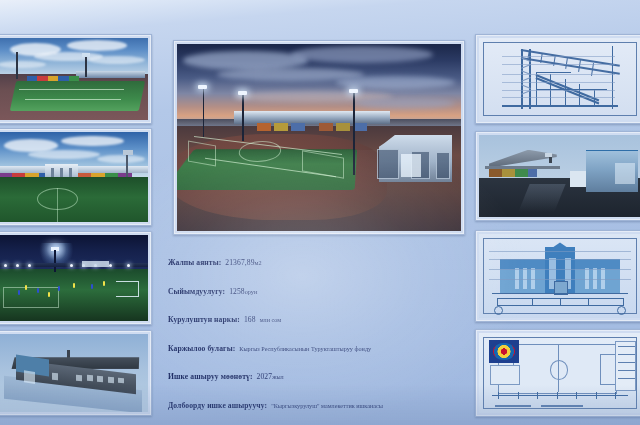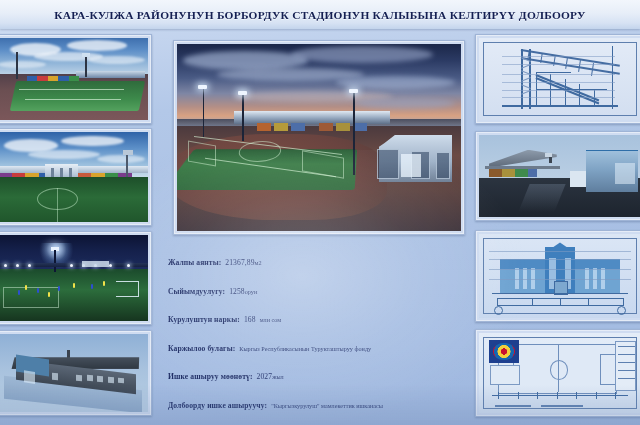--- a/index.html
+++ b/index.html
@@ -185,23 +185,20 @@
     position:absolute;left:0;bottom:0;width:640px;height:40px;
     background:linear-gradient(180deg,rgba(120,145,185,0) 0%,rgba(110,135,178,.33) 100%);
     pointer-events:none;
   }
 </style>
 </head>
 <body>
 
 <div class="board">
 
-  <div class="title-bar">
-    <div class="title-text">КАРА-КУЛЖА РАЙОНУНУН БОРБОРДУК СТАДИОНУН КАЛЫБЫНА КЕЛТИРҮҮ ДОЛБООРУ</div>
-  </div>
 
   <div class="panel" style="left:-6px;top:34px;width:156px;height:88px;">
     <div class="inner">
         <div class="shot">
       <div class="l1-sky"></div>
       <div class="cloud" style="left:8%;top:6%;width:34%;height:16%;"></div>
       <div class="cloud" style="left:46%;top:3%;width:40%;height:13%;"></div>
       <div class="cloud" style="left:24%;top:17%;width:46%;height:11%;opacity:.8;"></div>
       <div class="cloud" style="left:60%;top:22%;width:38%;height:10%;opacity:.7;"></div>
       <div class="cloud" style="left:0%;top:28%;width:32%;height:9%;opacity:.65;"></div>

